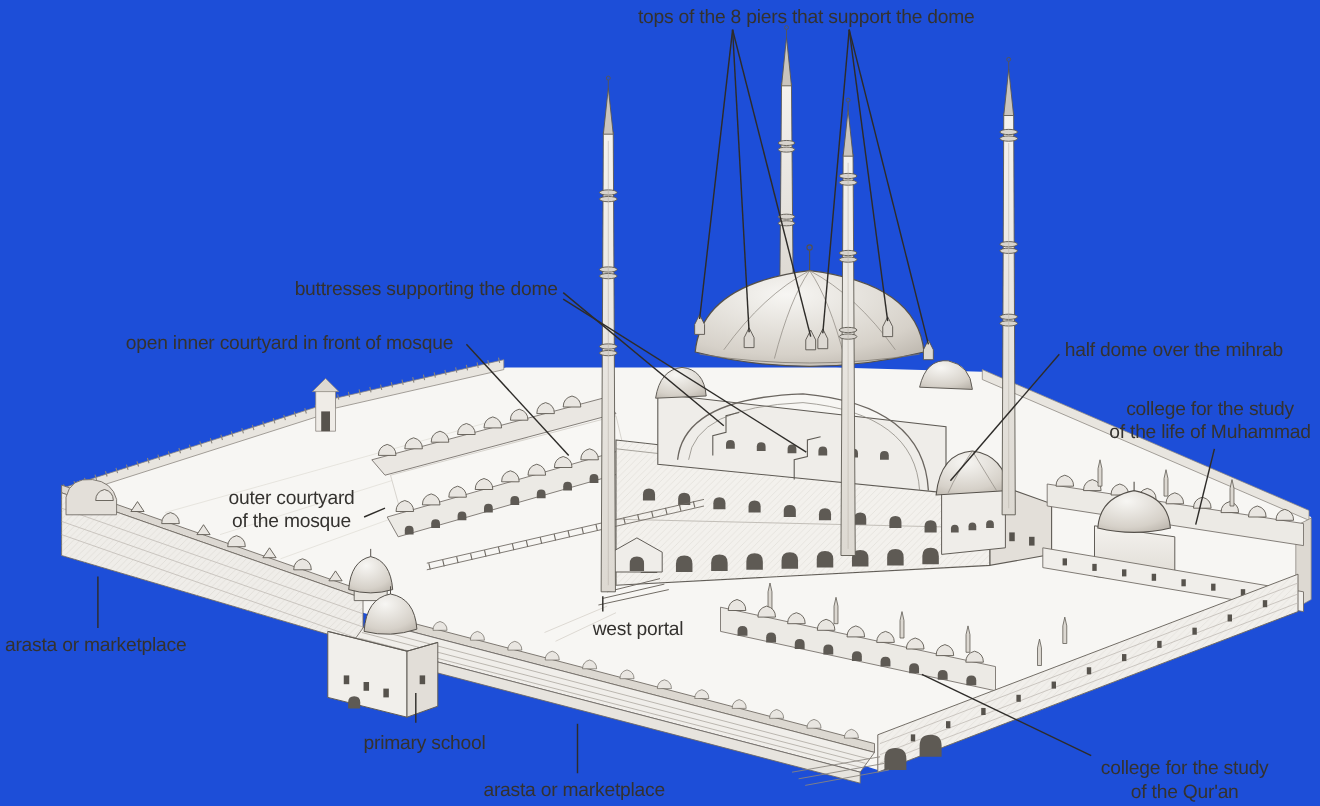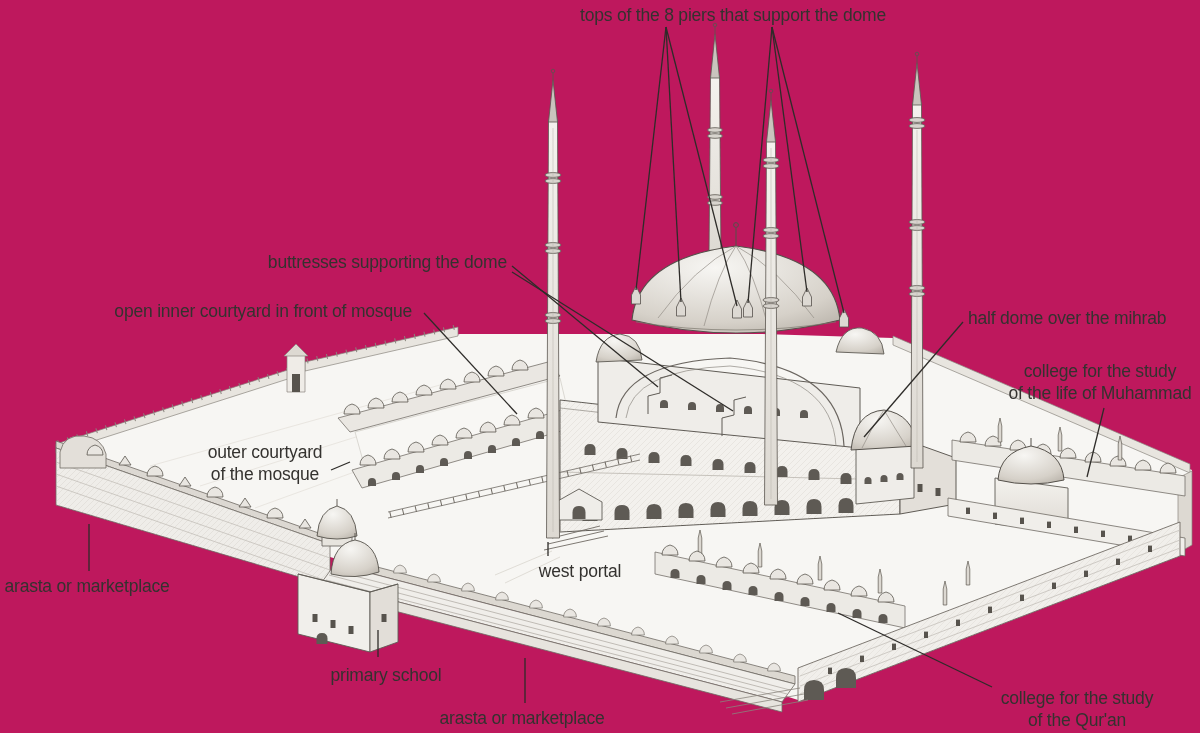--- a/index.html
+++ b/index.html
@@ -1,16 +1,16 @@
 <!DOCTYPE html>
 <html><head>
 <meta charset="utf-8">
 <style>
   html,body { margin:0; padding:0; background:#ffffff; }
-  .stage { position:relative; width:1200px; height:733px; background:#be185d; overflow:hidden;
+  .stage { position:relative; width:1200px; height:733px; background:#1d4ed8; overflow:hidden;
            font-family:"Liberation Sans", sans-serif; }
   svg { display:block; }
   .lbl { font-family:"Liberation Sans", sans-serif; font-size:17.5px; letter-spacing:-0.2px; }
 </style>
 </head>
 <body>
 
 <div class="stage">
 <svg width="1200" height="733" viewBox="0 0 1200 733">
   <defs>

